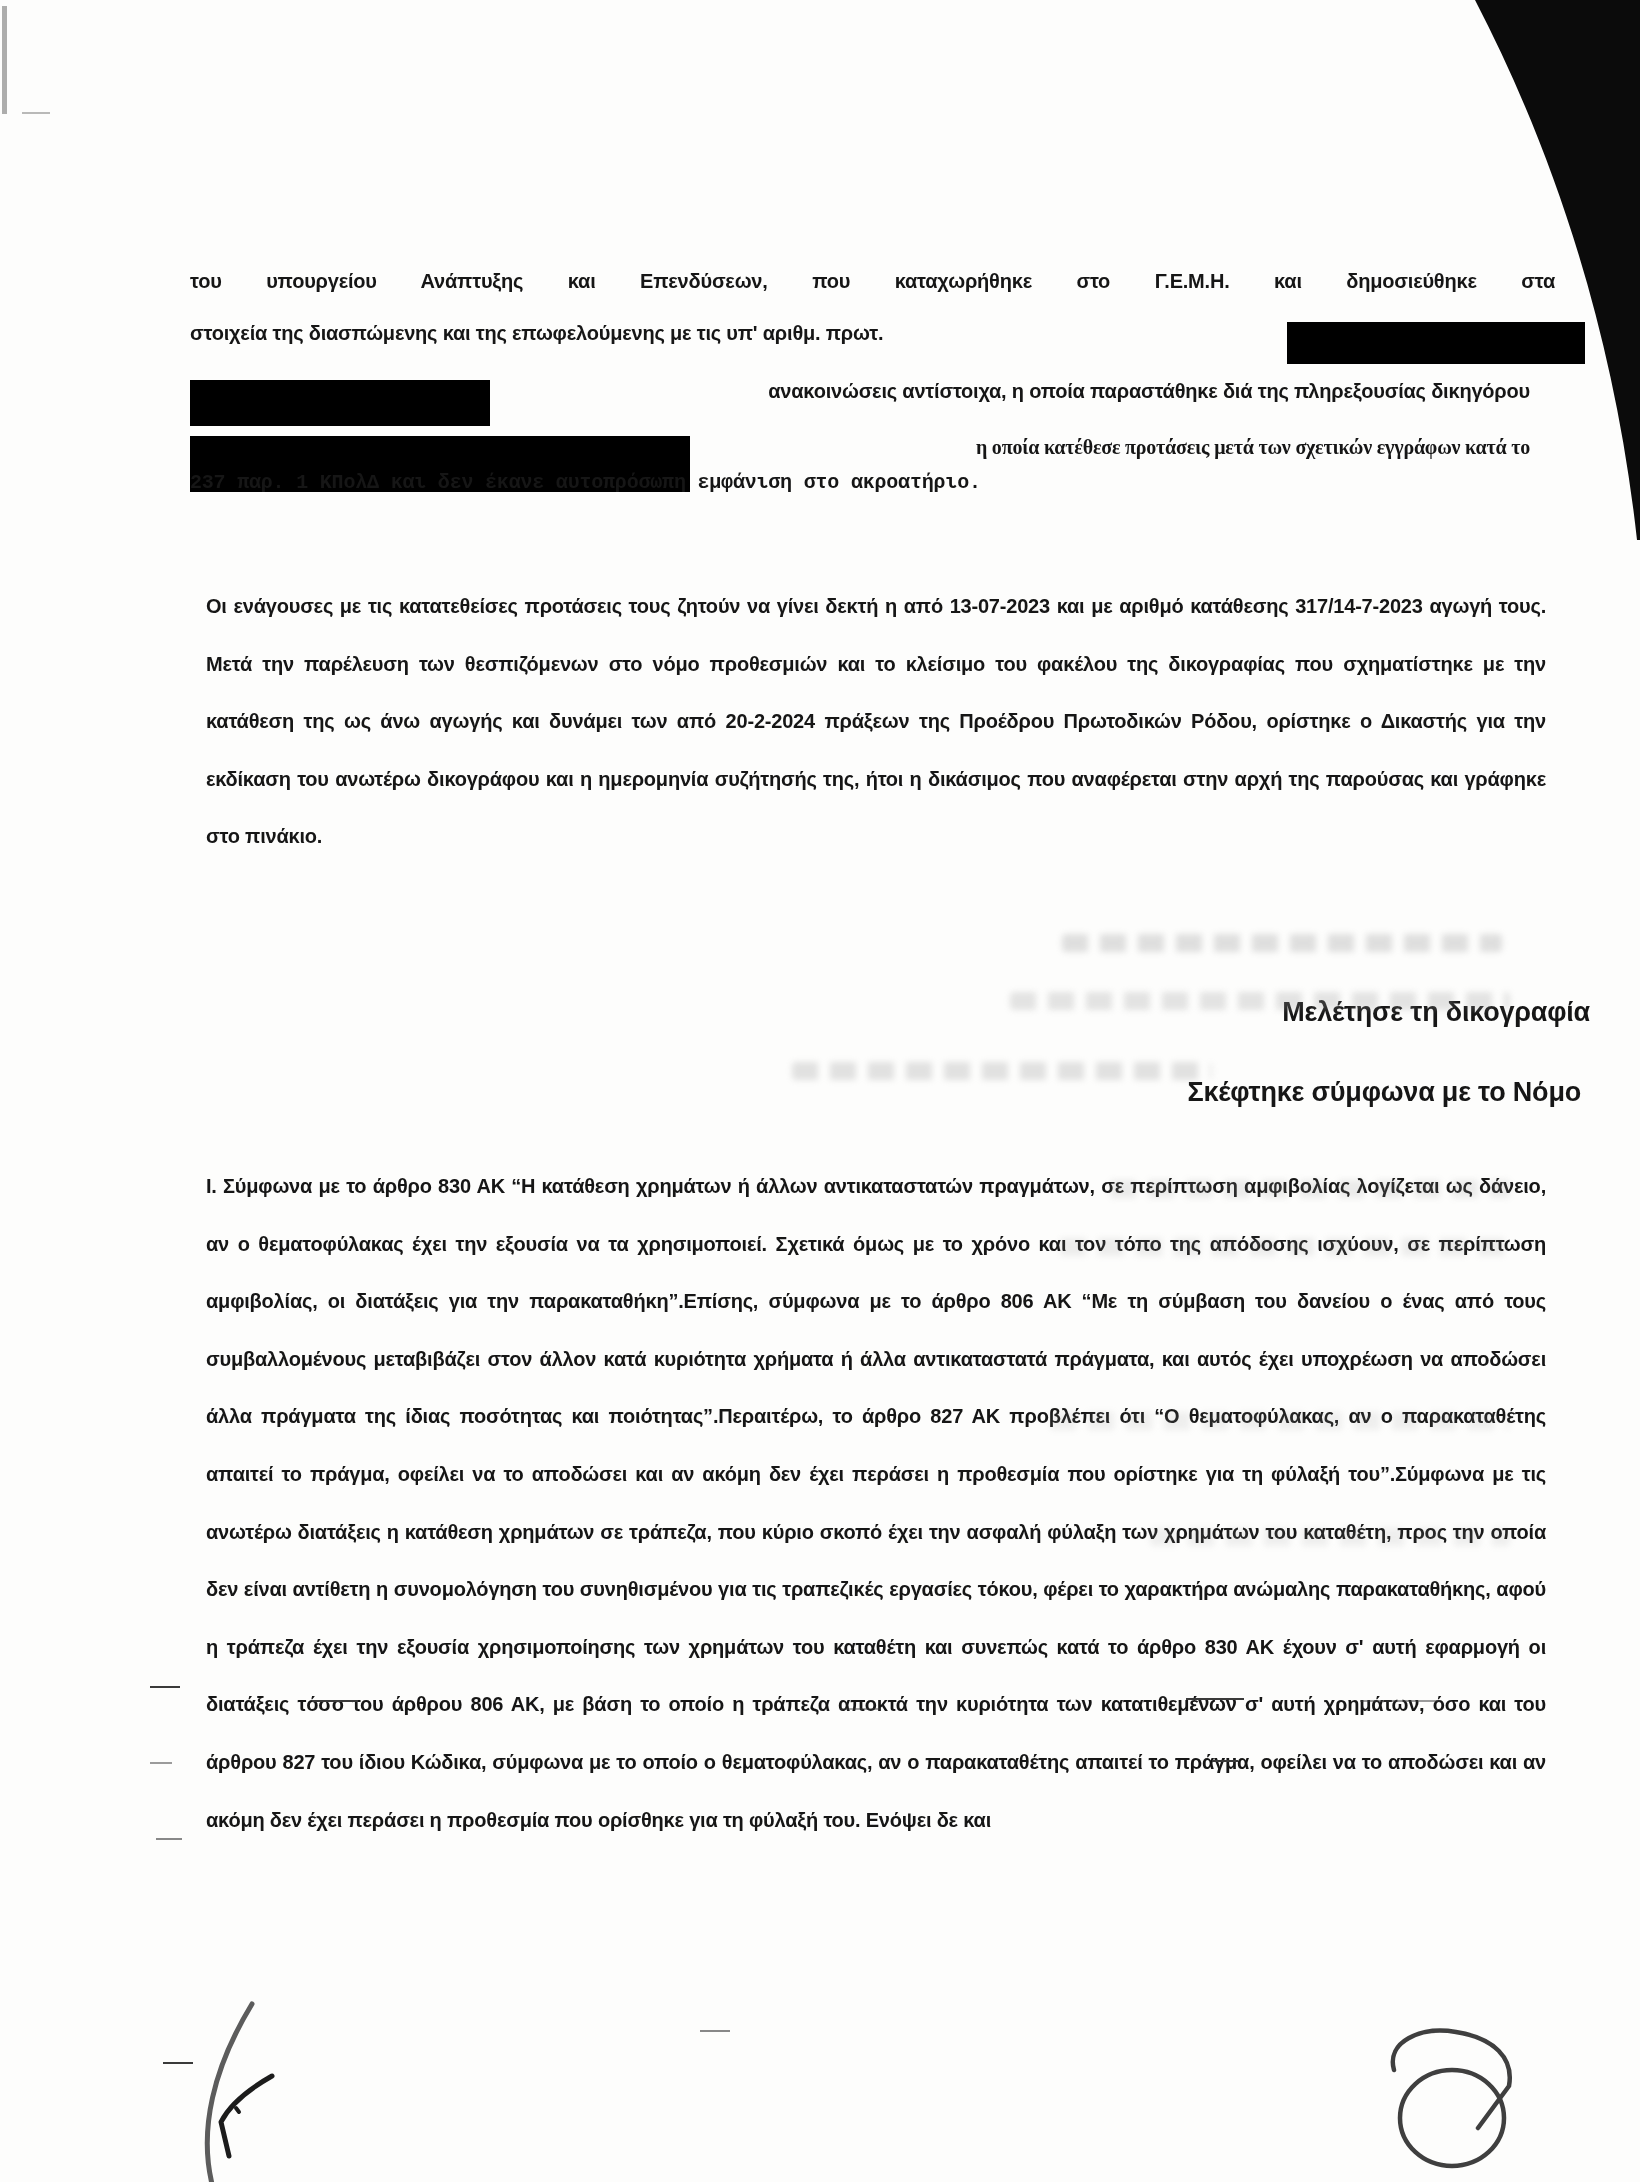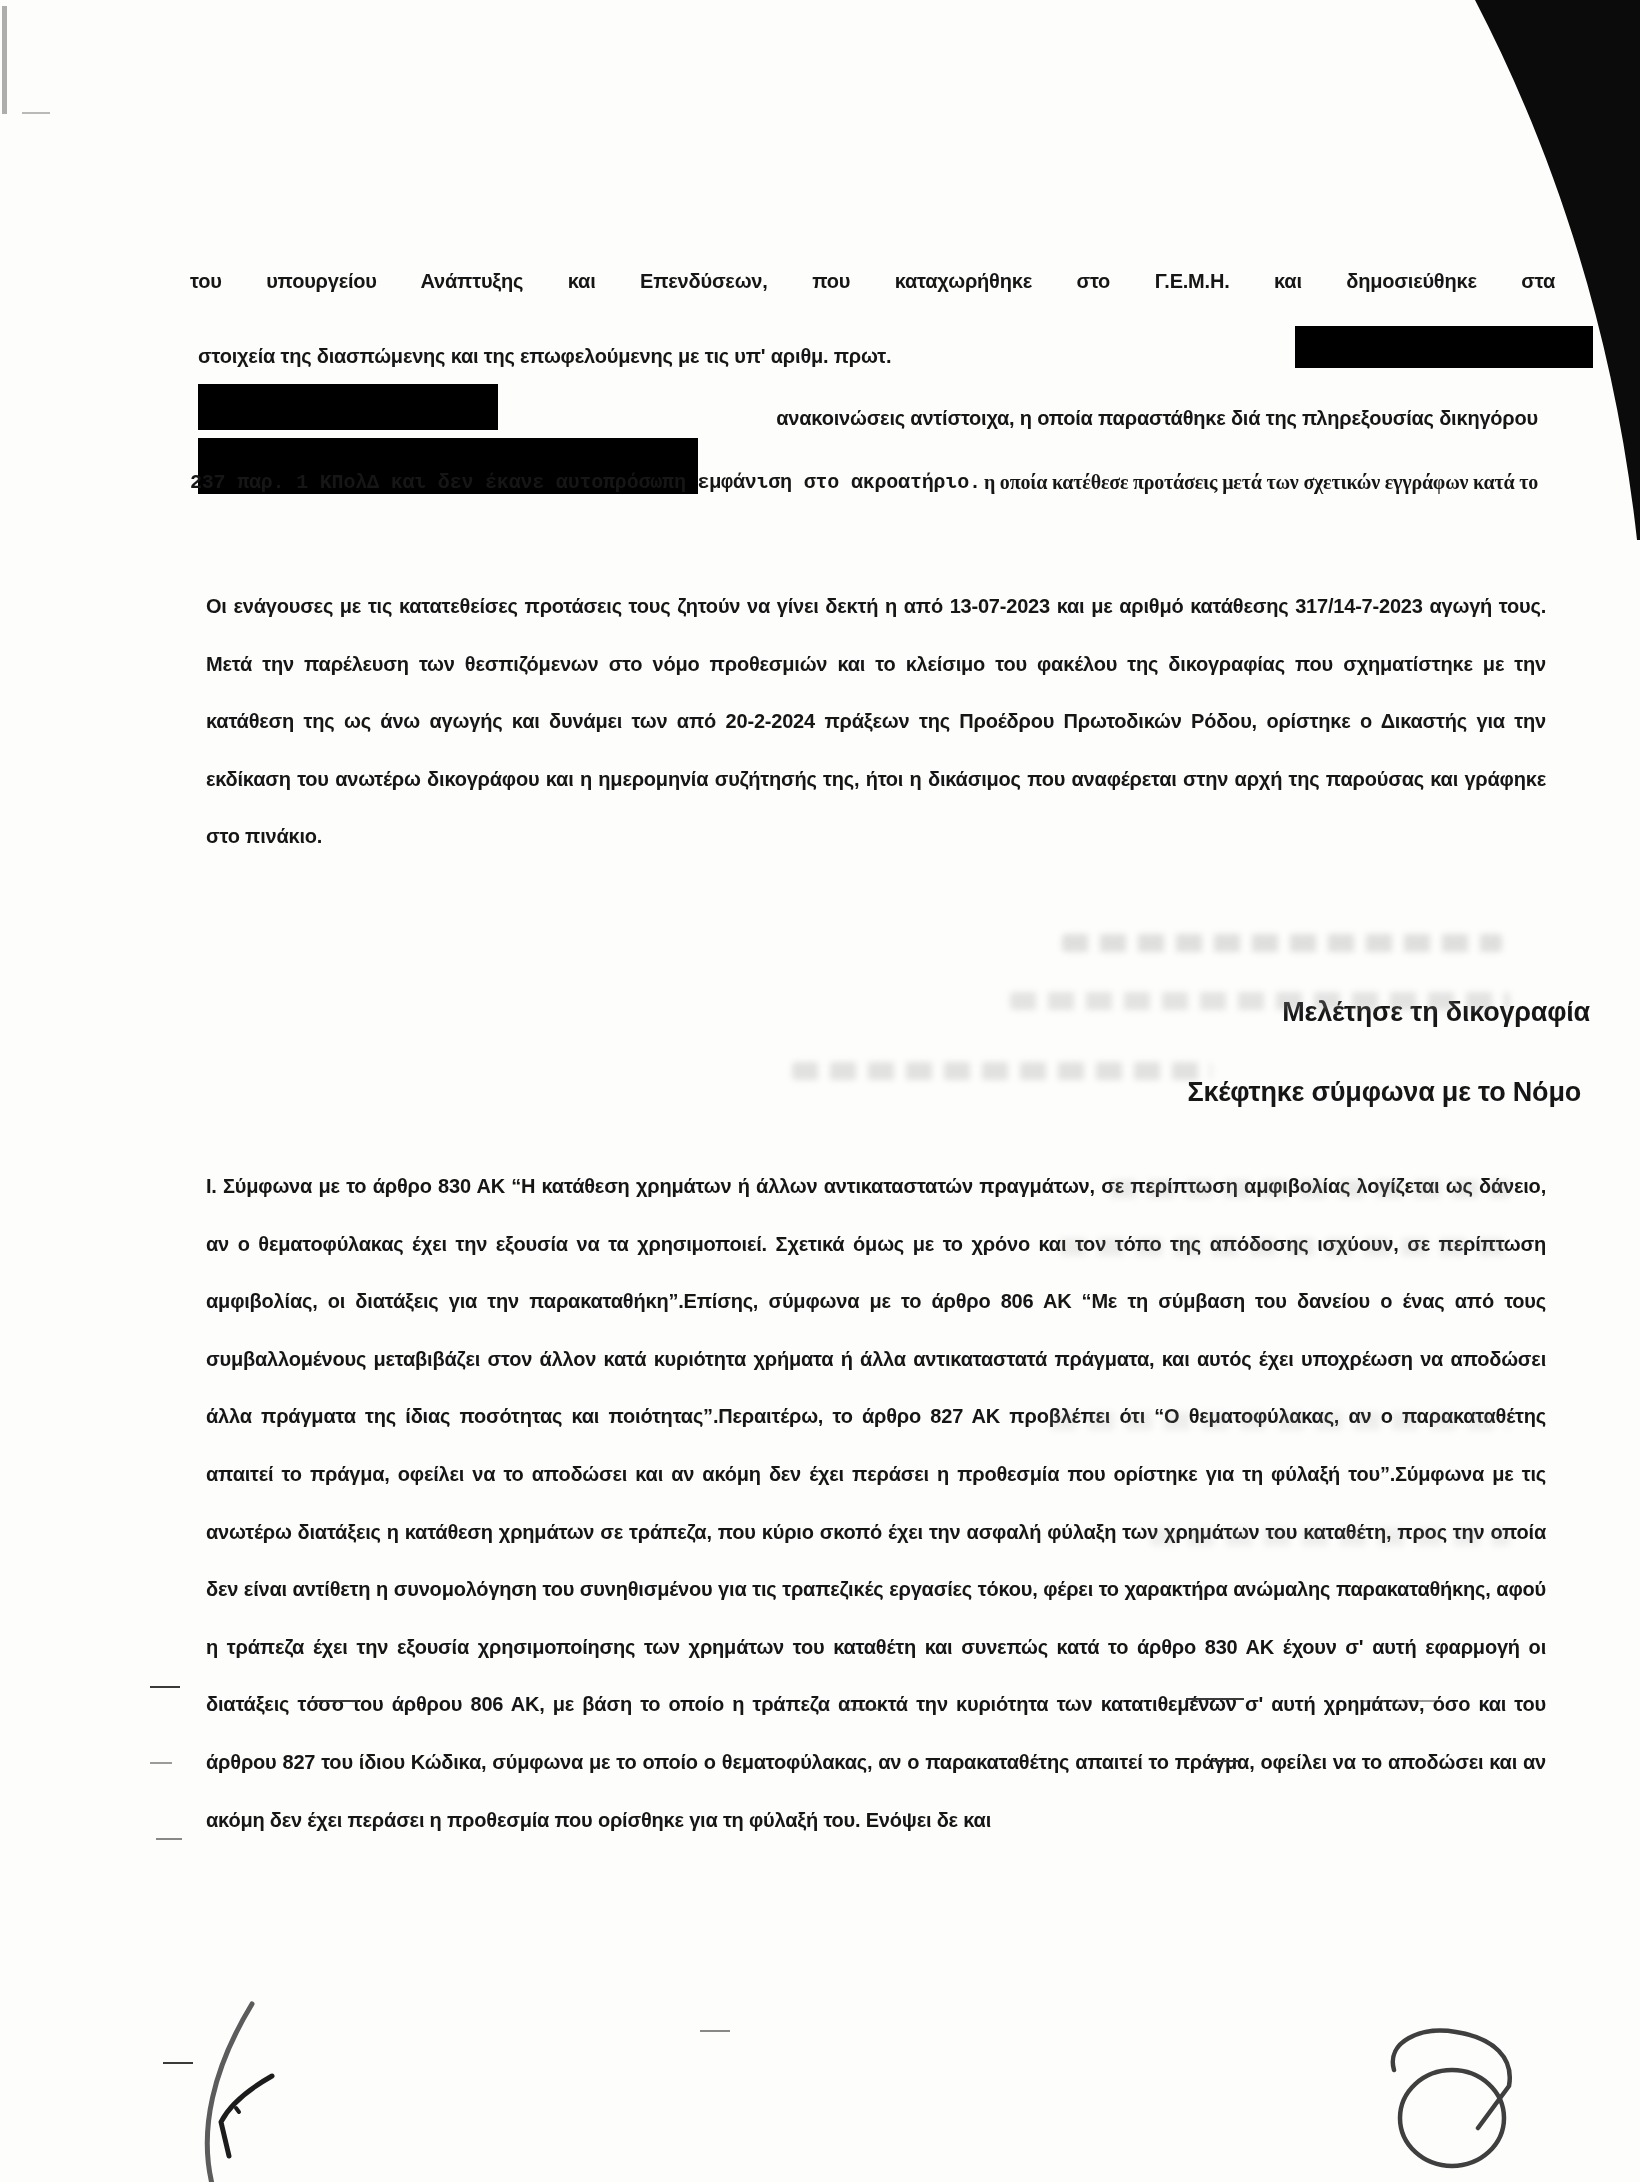--- a/index.html
+++ b/index.html
@@ -9,21 +9,21 @@
     background:#fdfdfc;
     overflow:hidden;
     font-family:"Liberation Sans","DejaVu Sans",sans-serif;
     color:#161616;
     -webkit-font-smoothing:antialiased;
   }
   .txt{font-size:20px;font-weight:bold;letter-spacing:-0.2px;}
   
   .pline{position:absolute;left:190px;white-space:nowrap;}
   .jline{text-align:justify;text-align-last:justify;}
-  .fline{display:flex;align-items:flex-end;justify-content:space-between;margin-left:8px;}
+  .fline{display:flex;align-items:flex-start;justify-content:space-between;}
   .redact{display:inline-block;background:#000;flex:0 0 auto;}
   
   .para{
     position:absolute;left:190px;width:1340px;margin:16px;
     text-align:justify;line-height:57.6px;
   }
   .heading{
     position:absolute;left:190px;width:1340px;margin:0;
     text-align:right;font-size:27px;font-weight:bold;letter-spacing:-0.2px;
   }

